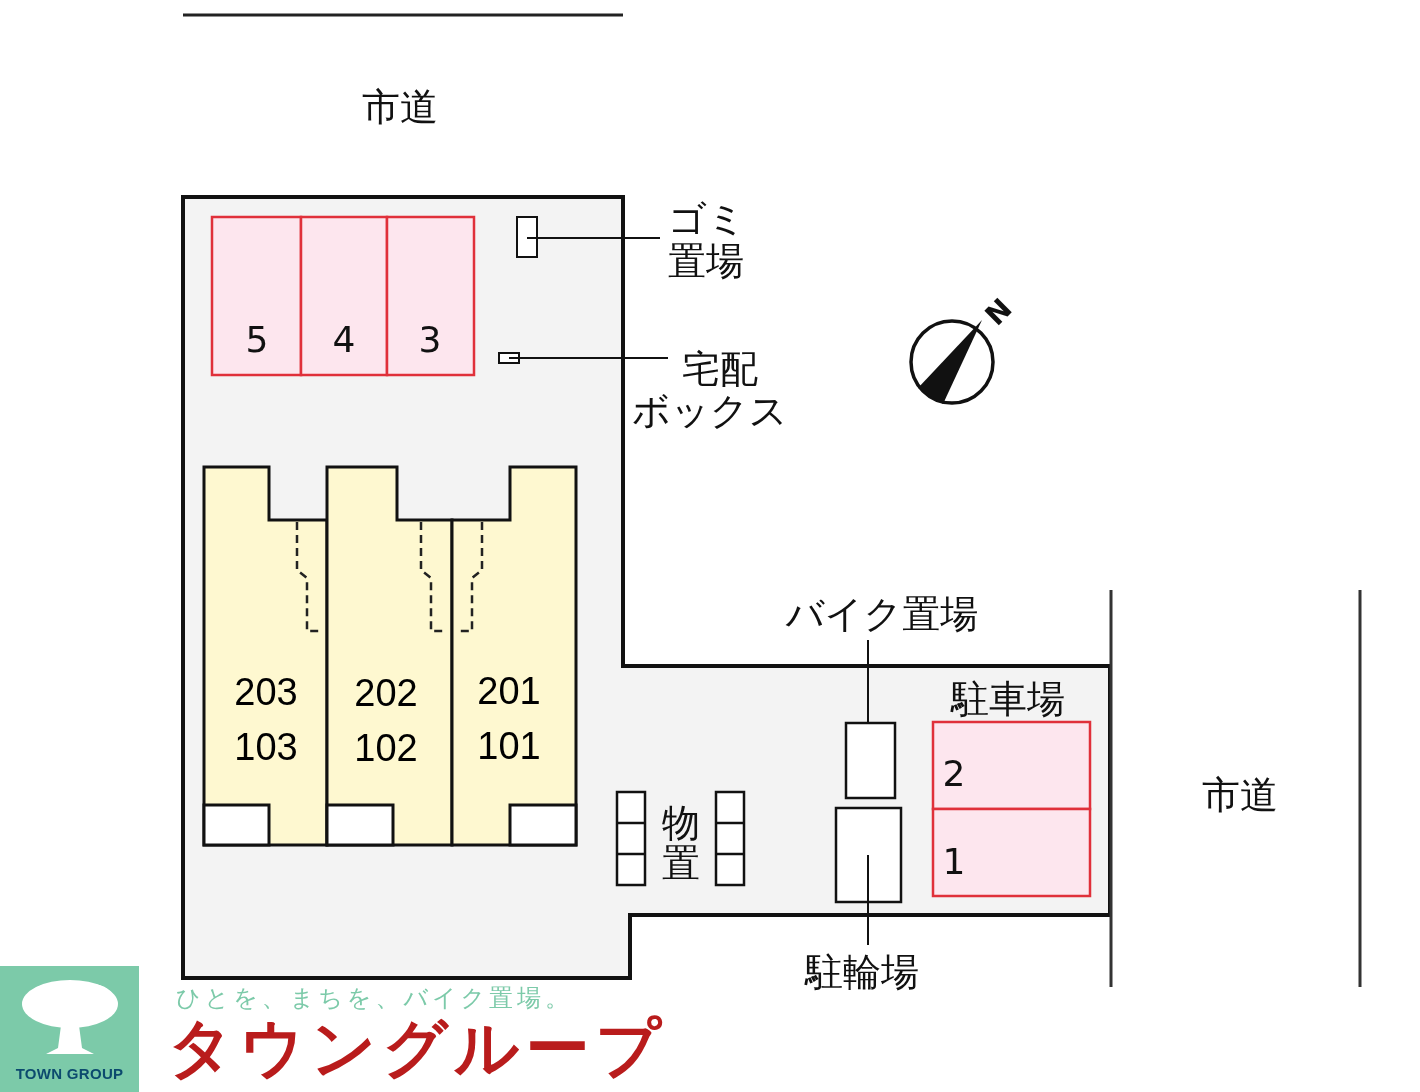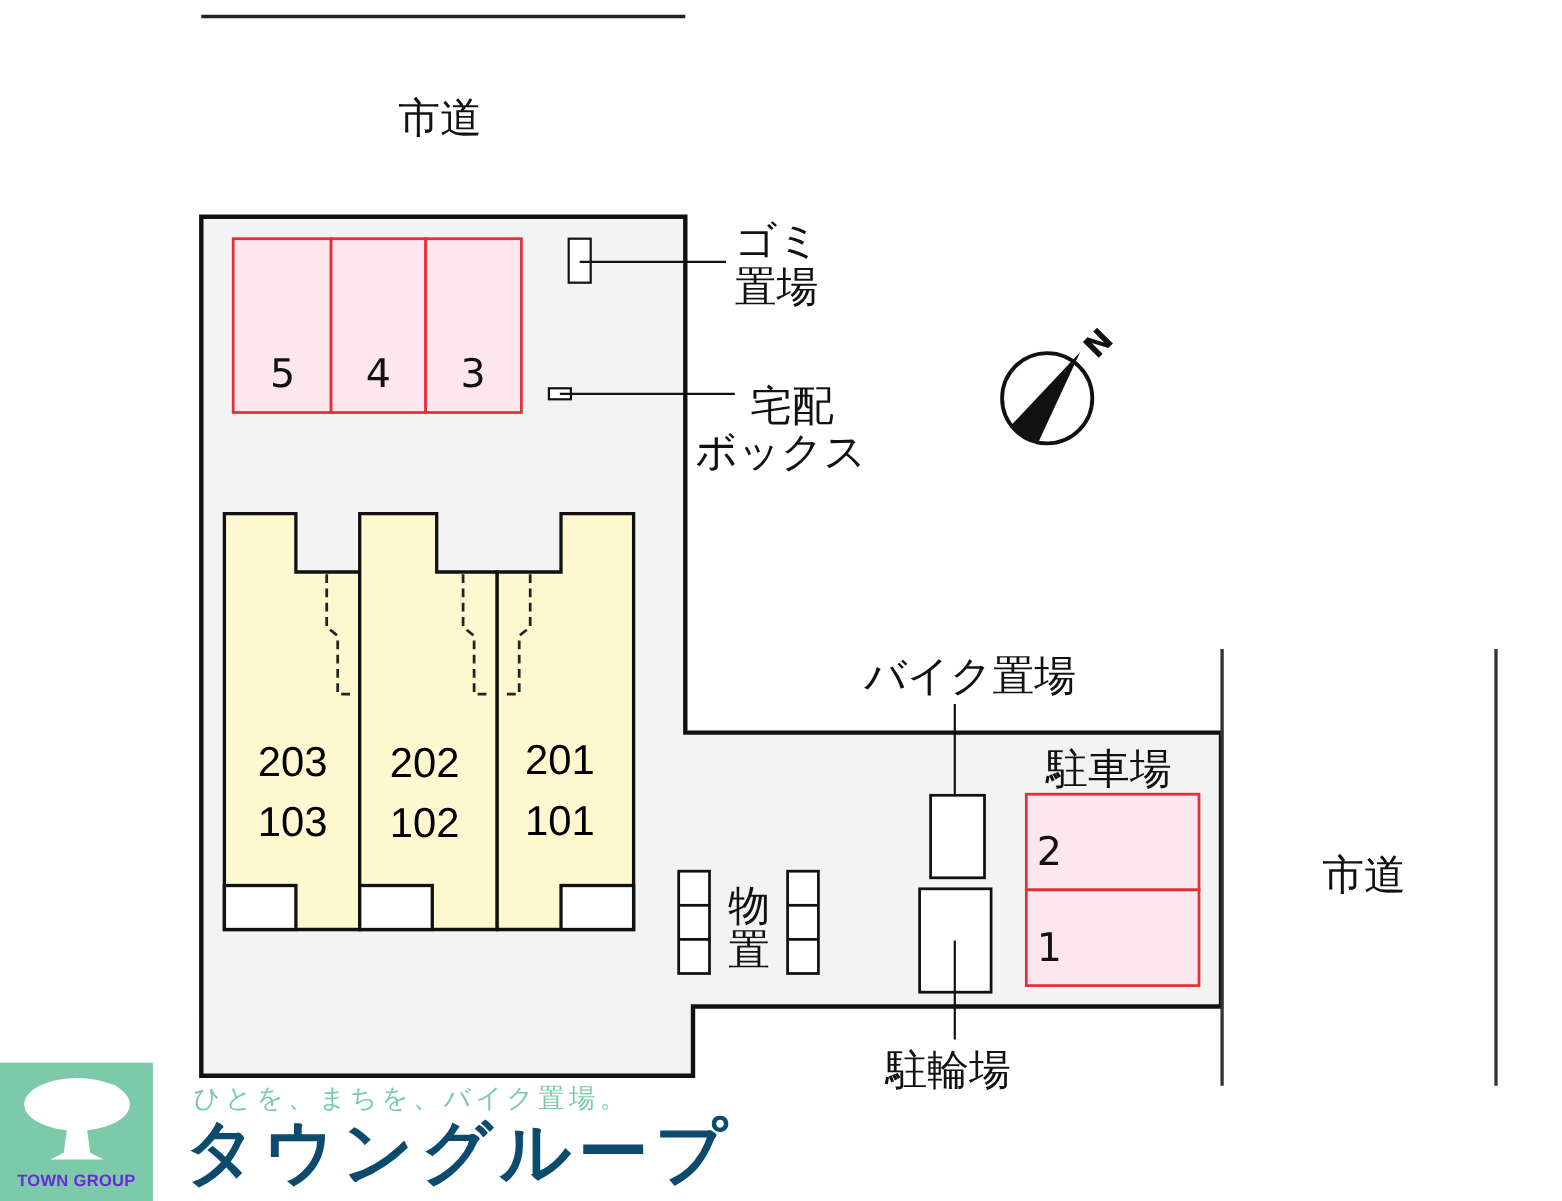--- a/index.html
+++ b/index.html
@@ -5,24 +5,24 @@
     html, body { margin: 0; padding: 0; background: #ffffff; }
     body { width: 1420px; height: 1092px; position: relative; overflow: hidden;
            font-family: "DejaVu Sans", "Liberation Sans", sans-serif; }
     #plan { position: absolute; left: 0; top: 0; width: 1420px; height: 1092px; }
     .lbl { font-family: "DejaVu Sans", sans-serif; fill: #111; }
     .jp { font-size: 38px; }
     .unit-num { font-size: 38px; font-family: "Liberation Sans", "DejaVu Sans", sans-serif; fill: #000; }
     .park-num { font-size: 36px; fill: #111; }
     .logo-box { position: absolute; left: 0; top: 966px; width: 139px; height: 126px; background: #7ccaa9; }
     .logo-text { position: absolute; left: 0; bottom: 10px; width: 139px; text-align: center;
-                 color: #6d28d9; font-family: "Liberation Sans", sans-serif; font-size: 15px; font-weight: bold; letter-spacing: 0.3px; }
+                 color: #0c4a6e; font-family: "Liberation Sans", sans-serif; font-size: 15px; font-weight: bold; letter-spacing: 0.3px; }
     .tagline { position: absolute; left: 176px; top: 982px; color: #7ccaa9; font-size: 24px; letter-spacing: 4px;
                font-family: "DejaVu Sans", sans-serif; white-space: nowrap; }
-    .brand { position: absolute; left: 168px; top: 1008px; color: #0c4a6e; font-size: 64px; font-weight: bold; letter-spacing: 6px;
+    .brand { position: absolute; left: 168px; top: 1008px; color: #b91c1c; font-size: 64px; font-weight: bold; letter-spacing: 6px;
              font-family: "DejaVu Sans", sans-serif; white-space: nowrap; line-height: 80px; }
   </style>
 </head>
 <body>
 
 <svg id="plan" viewBox="0 0 1420 1092" xmlns="http://www.w3.org/2000/svg">
 
   <line x1="183" y1="15" x2="623" y2="15" stroke="#222" stroke-width="3"></line>
   <text class="lbl jp" x="400" y="120" text-anchor="middle">市道</text>
 

